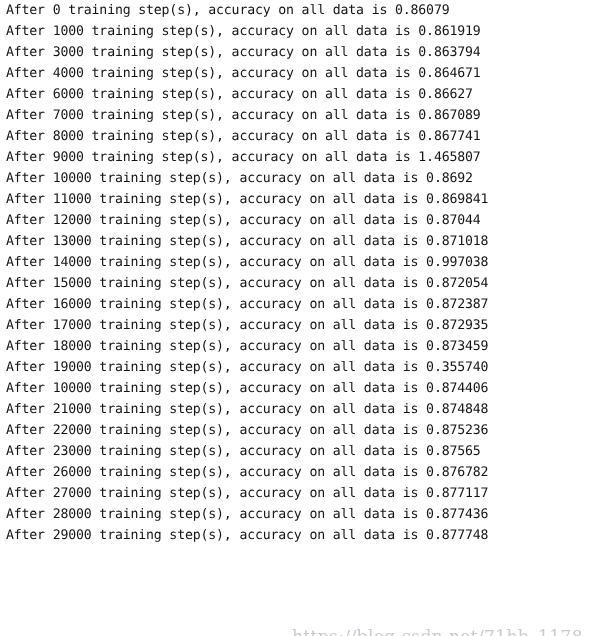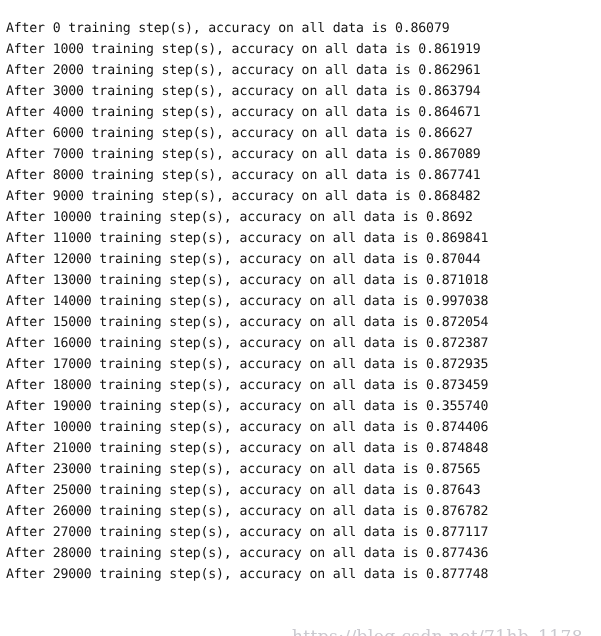--- a/index.html
+++ b/index.html
@@ -13,21 +13,21 @@
     overflow: hidden;
     position: relative;
     font-family: "DejaVu Sans Mono", "Liberation Mono", monospace;
   }
 
   #console-output {
     position: absolute;
     left: 0;
     top: 0;
     width: 601px;
-    padding: 18px 0 0 6px;
+    padding: 0 0 0 6px;
     box-sizing: border-box;
   }
 
   .log-line {
     font-family: "DejaVu Sans Mono", "Liberation Mono", monospace;
     font-size: 13.2px;
     line-height: 21px;
     height: 21px;
     color: #141414;
     white-space: pre;
@@ -48,40 +48,39 @@
     pointer-events: none;
     user-select: none;
   }
 </style>
 </head>
 <body>
 
 <div id="console-output">
     <div class="log-line">After 0 training step(s), accuracy on all data is 0.86079</div>
     <div class="log-line">After 1000 training step(s), accuracy on all data is 0.861919</div>
-    <div class="log-line">After 2000 training step(s), accuracy on all data is 0.862961</div>
     <div class="log-line">After 3000 training step(s), accuracy on all data is 0.863794</div>
     <div class="log-line">After 4000 training step(s), accuracy on all data is 0.864671</div>
     <div class="log-line">After 6000 training step(s), accuracy on all data is 0.86627</div>
     <div class="log-line">After 7000 training step(s), accuracy on all data is 0.867089</div>
     <div class="log-line">After 8000 training step(s), accuracy on all data is 0.867741</div>
-    <div class="log-line">After 9000 training step(s), accuracy on all data is 0.868482</div>
+    <div class="log-line">After 9000 training step(s), accuracy on all data is 1.465807</div>
     <div class="log-line">After 10000 training step(s), accuracy on all data is 0.8692</div>
     <div class="log-line">After 11000 training step(s), accuracy on all data is 0.869841</div>
     <div class="log-line">After 12000 training step(s), accuracy on all data is 0.87044</div>
     <div class="log-line">After 13000 training step(s), accuracy on all data is 0.871018</div>
     <div class="log-line">After 14000 training step(s), accuracy on all data is 0.997038</div>
     <div class="log-line">After 15000 training step(s), accuracy on all data is 0.872054</div>
     <div class="log-line">After 16000 training step(s), accuracy on all data is 0.872387</div>
     <div class="log-line">After 17000 training step(s), accuracy on all data is 0.872935</div>
     <div class="log-line">After 18000 training step(s), accuracy on all data is 0.873459</div>
     <div class="log-line">After 19000 training step(s), accuracy on all data is 0.355740</div>
     <div class="log-line">After 10000 training step(s), accuracy on all data is 0.874406</div>
     <div class="log-line">After 21000 training step(s), accuracy on all data is 0.874848</div>
+    <div class="log-line">After 22000 training step(s), accuracy on all data is 0.875236</div>
     <div class="log-line">After 23000 training step(s), accuracy on all data is 0.87565</div>
-    <div class="log-line">After 25000 training step(s), accuracy on all data is 0.87643</div>
     <div class="log-line">After 26000 training step(s), accuracy on all data is 0.876782</div>
     <div class="log-line">After 27000 training step(s), accuracy on all data is 0.877117</div>
     <div class="log-line">After 28000 training step(s), accuracy on all data is 0.877436</div>
     <div class="log-line">After 29000 training step(s), accuracy on all data is 0.877748</div>
   </div>
 
 <div id="watermark">https://blog.csdn.net/71hb_1178</div>
 
 </body></html>

